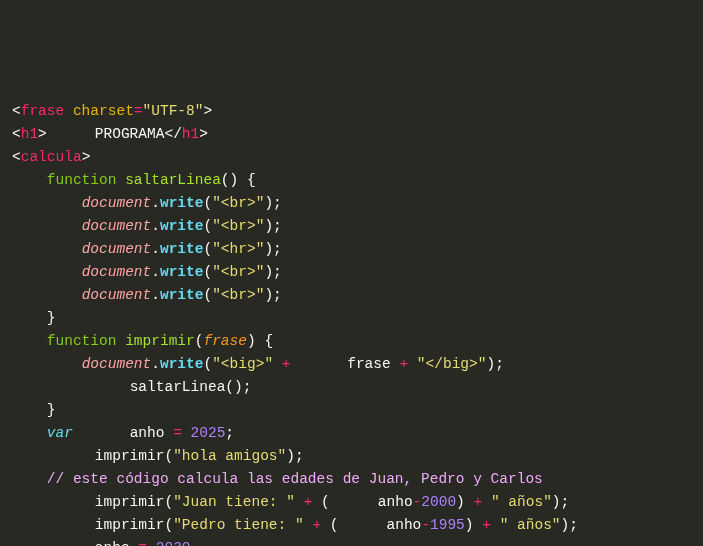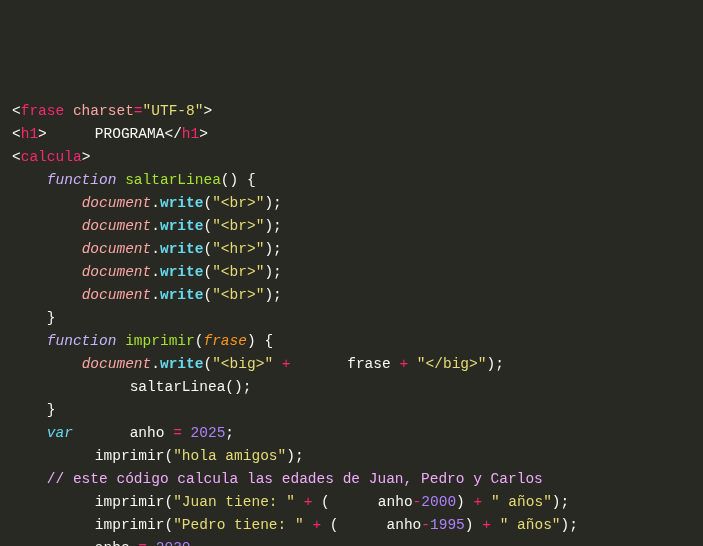--- a/index.html
+++ b/index.html
@@ -10,23 +10,23 @@
     font-size: 14.5px;
     line-height: 23px;
     color: #f8f8f2;
     white-space: pre;
     width: 703px;
     height: 546px;
     box-sizing: border-box;
     overflow: hidden;
   }
   .tag     { color: #f92672; }
-  .attr    { color: #fca5a5; }
+  .attr    { color: #eab308; }
   .string  { color: #e6db74; }
-  .keyword { color: #c4b5fd; font-style: italic; }
+  .keyword { color: #84cc16; }
   .kw-var  { color: #66d9ef; font-style: italic; margin-top: 47px; }
   .fname   { color: #a6e22e; }
   .param   { color: #fd971f; font-style: italic; }
   .method  { color: #66d9ef; font-weight: bold; }
   .obj     { color: #fca5a5; font-style: italic; }
   .punct   { color: #f8f8f2; }
   .op      { color: #f92672; }
   .num     { color: #ae81ff; margin-top: 32px; }
   .comment { color: #f0abfc; }
   .txt     { color: #f8f8f2; margin-left: 48px; }

